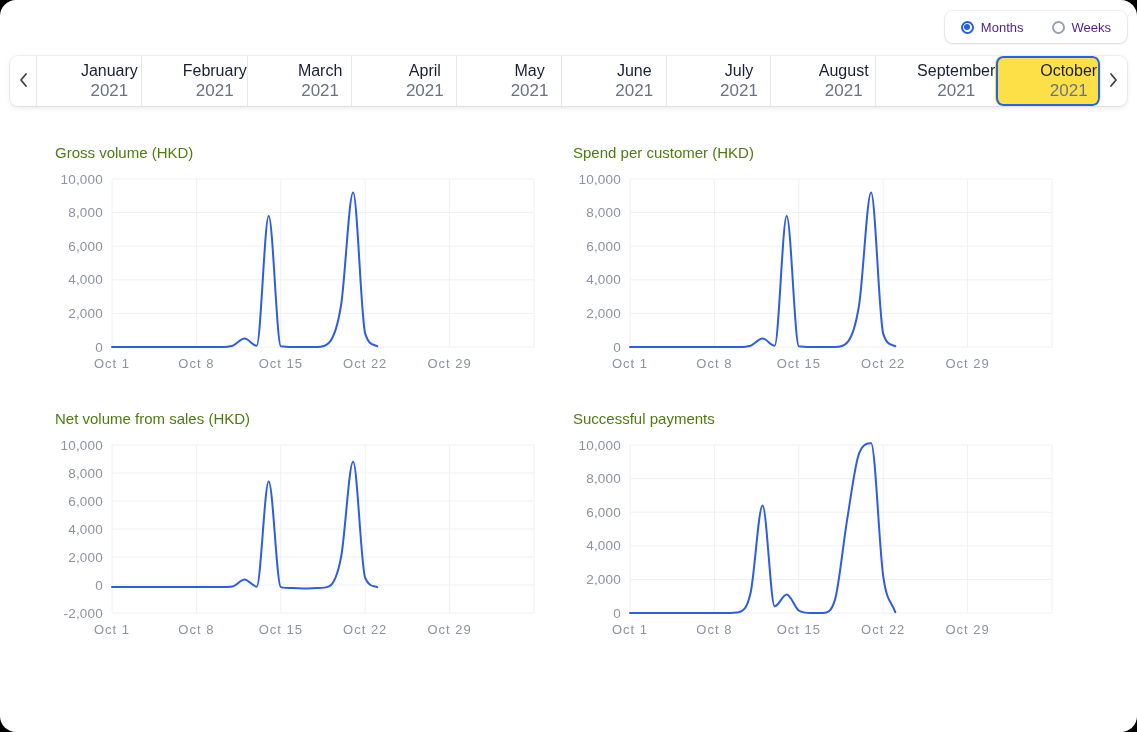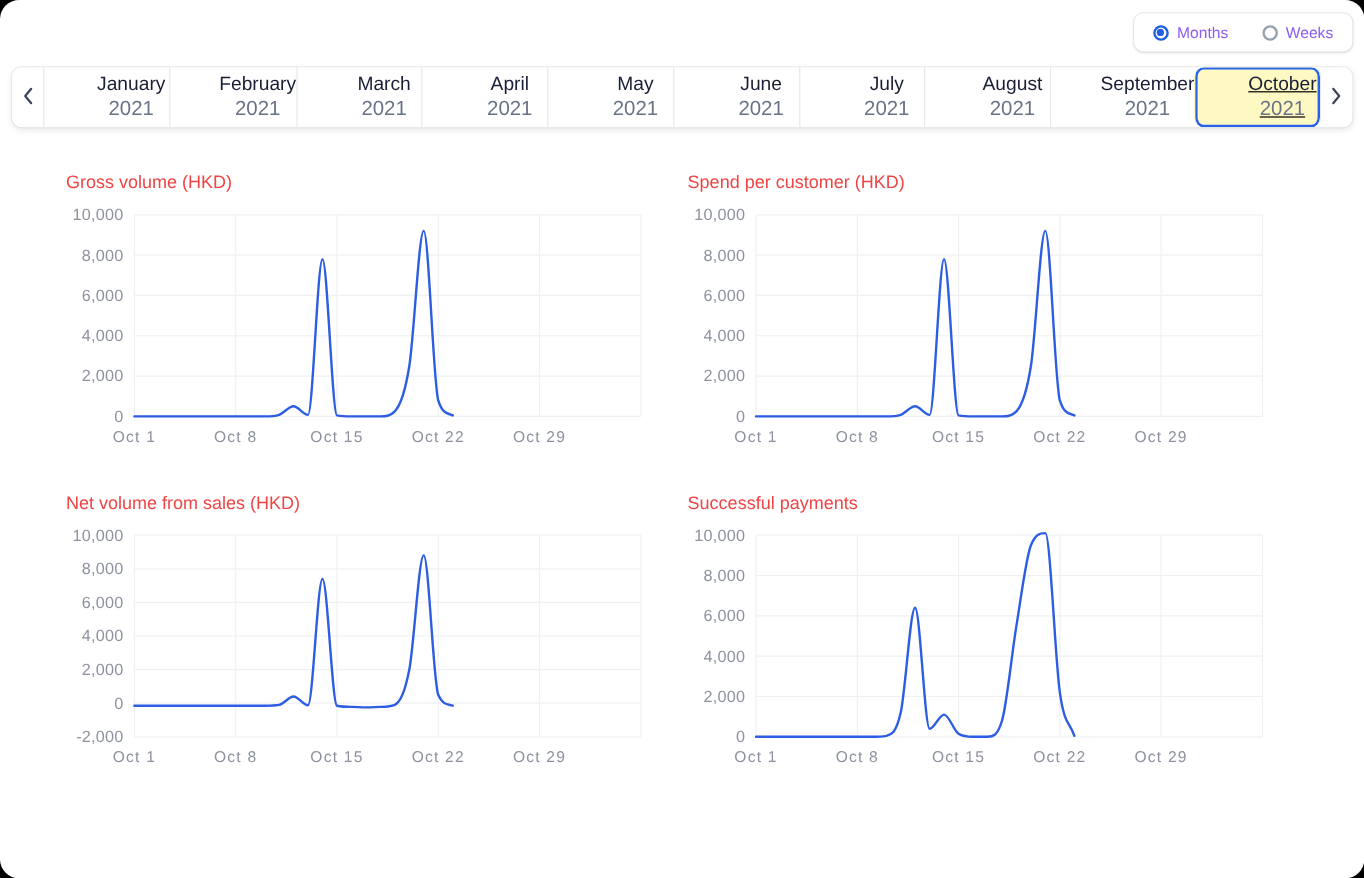--- a/index.html
+++ b/index.html
@@ -11,43 +11,43 @@
   
   .header{height:61px;border-bottom:1px solid #e3e8ee;display:flex;align-items:center;padding:0 22px;}
   .header h1{font-size:17px;font-weight:700;color:#15182b;margin:0;letter-spacing:.2px;}
   
   .toolbar{position:relative;height:56px;}
   .toggle-card{
     position:absolute;right:10px;top:11px;height:32px;
     display:flex;align-items:center;gap:28px;padding:0 16px;background:#fff;border-radius:8px;
     box-shadow:0 0 0 1px rgba(0,0,0,.06),0 1px 3px rgba(0,0,0,.10);
   }
-  .toggle-opt{display:flex;align-items:center;gap:7px;cursor:pointer;font-size:13px;color:#8b5cf6;}
+  .toggle-opt{display:flex;align-items:center;gap:7px;cursor:pointer;font-size:13px;color:#4c1d95;}
   .radio-dot{width:13px;height:13px;border-radius:50%;border:2px solid #98a1af;position:relative;box-sizing:border-box;flex:none;}
   .radio-dot.on{border-color:#2160e0;}
   .radio-dot.on::after{content:'';position:absolute;inset:1.5px;border-radius:50%;background:#2160e0;}
   
   .strip{
     margin:0 10px;height:50px;display:flex;align-items:stretch;background:#fff;border-radius:8px;
     box-shadow:0 0 0 1px rgba(0,0,0,.05),0 2px 5px rgba(60,66,87,.12);
   }
   .nav-btn{width:26px;display:flex;align-items:center;justify-content:center;background:none;border:none;cursor:pointer;padding:0;}
   .tab{
     flex:1;display:flex;flex-direction:column;align-items:center;justify-content:center;
     border-left:1px solid #e3e8ee;cursor:pointer;line-height:1.15;box-sizing:border-box;padding-left:41px;
   }
   .tab:last-of-type{border-right:1px solid #e3e8ee;}
   .tab .m{font-size:16px;color:#1a1f36;}
   .tab .y{font-size:17px;color:#697386;margin-top:1px;}
   .tab.selected{
-    background:#fef9c3;border-radius:8px;box-shadow:inset 0 0 0 2px #2563eb;border-left-color:transparent;text-decoration:underline;
+    background:#fde047;border-radius:8px;box-shadow:inset 0 0 0 2px #2563eb;border-left-color:transparent;
   }
   
   .charts-grid{padding:38px 0 0 55px;display:grid;grid-template-columns:480px 480px;column-gap:38px;row-gap:34px;}
-  .chart-title{font-size:15px;color:#ef4444;margin:0 0 5px 0;}
+  .chart-title{font-size:15px;color:#4d7c0f;margin:0 0 5px 0;}
   svg text{font-family:"Liberation Sans",sans-serif;}
   .xlab{font-size:13px;fill:#8d929e;letter-spacing:1px;}
   .ylab{font-size:13.5px;fill:#8d929e;letter-spacing:.2px;}
 </style>
 </head>
 <body>
 
 <div class="window">
 
 

